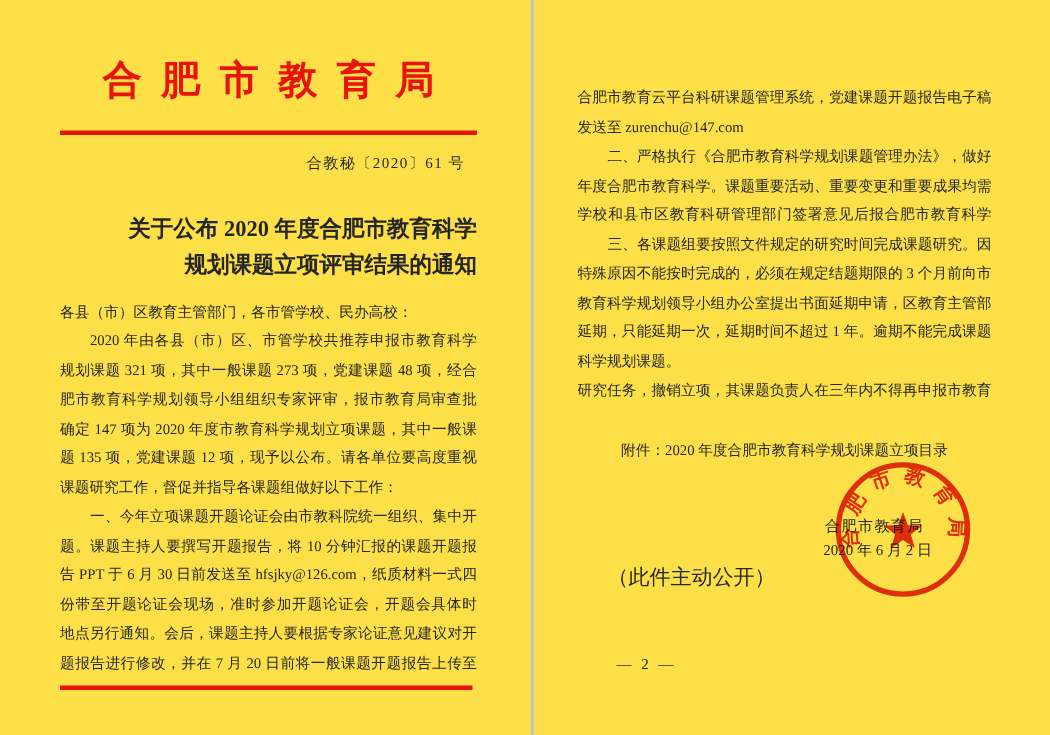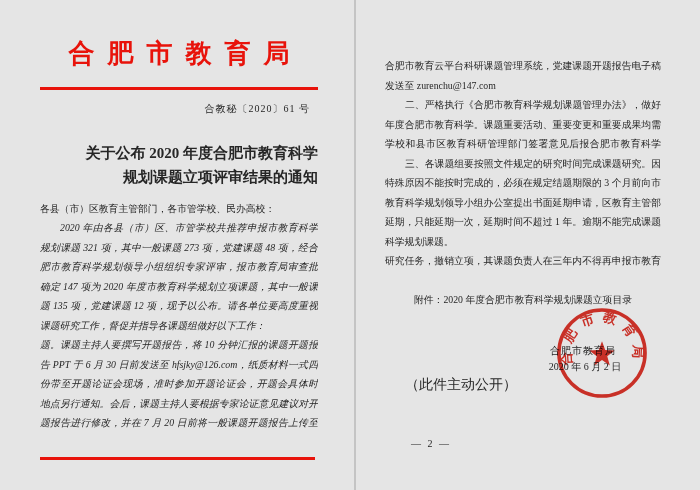--- a/index.html
+++ b/index.html
@@ -3,21 +3,21 @@
 <meta charset="utf-8">
 <style>
   :root{
     --accent_red:#e8130b;
     --seal_red:#dd2318;
     --text:#262626;
     --divider:#c4c4c4;
   }
   html,body{margin:0;padding:0;background:#ffffff;}
   .sheet{
-    position:relative;width:700px;height:490px;background:#e5e5e5;overflow:hidden;
+    position:relative;width:700px;height:490px;background:#fde047;overflow:hidden;
     font-family:"Liberation Serif","DejaVu Serif",serif;color:var(--text);
   }
   .divider{position:absolute;left:354px;top:0;width:2px;height:100%;background:var(--divider);}
   .page{position:absolute;top:0;height:100%;}
   .p1{left:40px;width:278px;}
   .p2{left:385px;width:276px;}
 
   
   .agency{
     position:absolute;top:36px;left:0;width:100%;text-align:center;
@@ -26,21 +26,21 @@
   }
   .redline-top{position:absolute;top:87px;left:0;width:100%;height:3px;background:var(--accent_red);}
   .docno{position:absolute;top:102px;right:8px;font-size:10px;letter-spacing:1px;}
   .doc-title{
     position:absolute;top:141px;left:0;width:100%;text-align:right;
     font-size:15px;font-weight:bold;line-height:24px;
   }
   .salutation{position:absolute;top:199px;left:0;width:100%;font-size:9.8px;line-height:19.5px;}
 
   
-  .body1{position:absolute;top:218px;left:0;width:278px;font-style:italic;}
+  .body1{position:absolute;top:218px;left:0;width:278px;}
   .body2{position:absolute;top:56px;left:0;width:276px;}
   .line{
     font-size:9.8px;line-height:19.5px;height:19.5px;overflow:hidden;
     text-align:justify;text-align-last:justify;
   }
   .line.short{text-align-last:left;}
   .line.indent{text-indent:20px;}
   .redline-bottom{position:absolute;top:457px;left:0;width:275px;height:3px;background:var(--accent_red);}
 
   
@@ -70,20 +70,21 @@
       <div>规划课题立项评审结果的通知</div>
     </div>
     <div class="salutation">各县（市）区教育主管部门，各市管学校、民办高校：</div>
     <div class="body1">
       <div class="line indent">2020 年由各县（市）区、市管学校共推荐申报市教育科学</div>
       <div class="line">规划课题 321 项，其中一般课题 273 项，党建课题 48 项，经合</div>
       <div class="line">肥市教育科学规划领导小组组织专家评审，报市教育局审查批准，</div>
       <div class="line">确定 147 项为 2020 年度市教育科学规划立项课题，其中一般课</div>
       <div class="line">题 135 项，党建课题 12 项，现予以公布。请各单位要高度重视</div>
       <div class="line short">课题研究工作，督促并指导各课题组做好以下工作：</div>
+      <div class="line indent">一、今年立项课题开题论证会由市教科院统一组织、集中开</div>
       <div class="line">题。课题主持人要撰写开题报告，将 10 分钟汇报的课题开题报</div>
       <div class="line">告 PPT 于 6 月 30 日前发送至 hfsjky@126.com，纸质材料一式四</div>
       <div class="line">份带至开题论证会现场，准时参加开题论证会，开题会具体时间、</div>
       <div class="line">地点另行通知。会后，课题主持人要根据专家论证意见建议对开</div>
       <div class="line">题报告进行修改，并在 7 月 20 日前将一般课题开题报告上传至</div>
     </div>
     <div class="redline-bottom"></div>
   </div>
 
   <div class="divider"></div>

